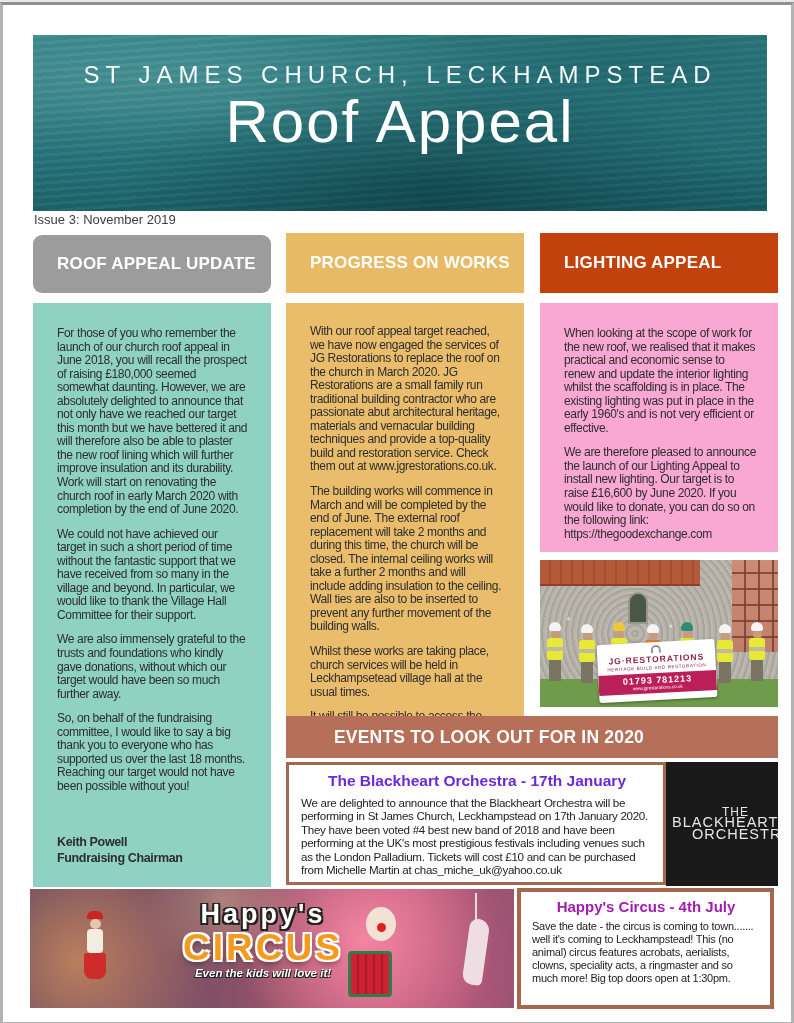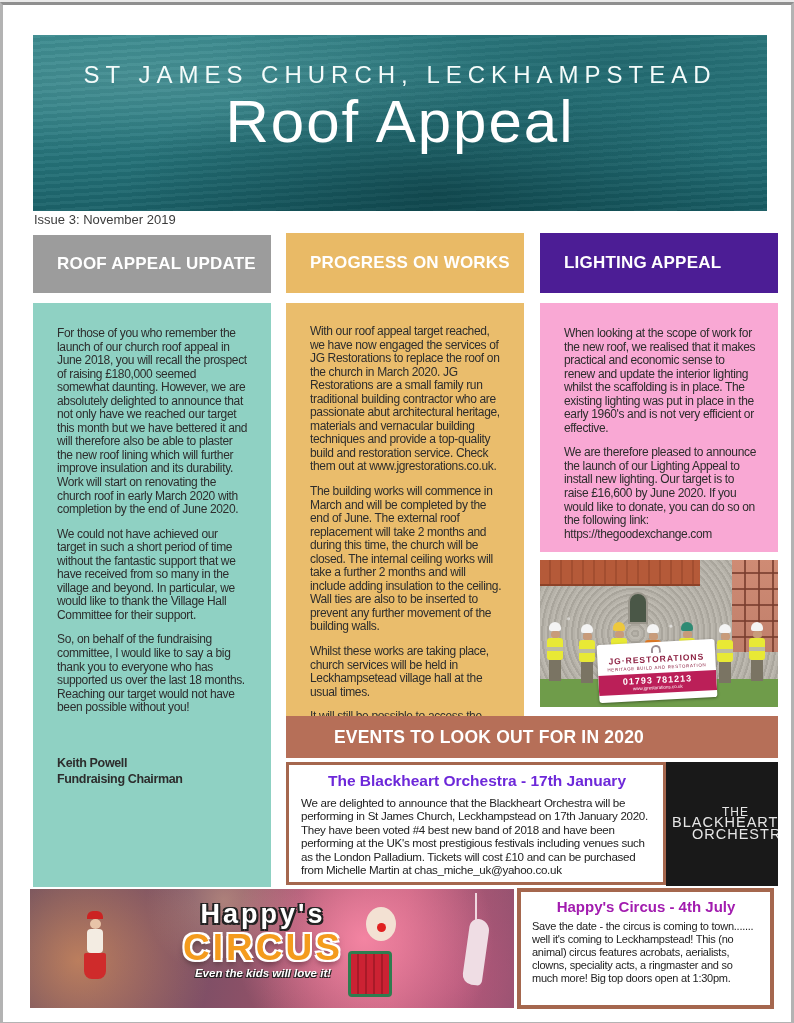--- a/index.html
+++ b/index.html
@@ -36,23 +36,23 @@
   .issue-line {
     position: absolute; left: 31px; top: 207px;
     font-size: 13px; color: #3c3c3c;
   }
   
   .col-header {
     position: absolute; height: 60px; width: 238px;
     color: #fff; font-weight: bold; font-size: 17px; letter-spacing: 0.2px;
     display: flex; align-items: center; padding-left: 24px;
   }
-  .hdr-roof { left: 30px; top: 230px; height: 58px; background: #9c9c9c; }
+  .hdr-roof { left: 30px; top: 230px; height: 58px; background: #9c9c9c; border-radius: 9px; }
   .hdr-progress { left: 283px; top: 228px; background: #e9ba66; }
-  .hdr-lighting { left: 537px; top: 228px; background: #4c1d95; }
+  .hdr-lighting { left: 537px; top: 228px; background: #c2410c; }
   .col-body {
     position: absolute; width: 238px; overflow: hidden;
     padding: 24px 22px 16px 24px;
     font-size: 12px; line-height: 1.13; letter-spacing: -0.35px; color: #2d2d2d;
   }
   .col-body p { margin-bottom: 11px; }
   .body-roof { left: 30px; top: 298px; height: 584px; background: #8fd1c3; }
   .body-progress { left: 283px; top: 298px; height: 414px; background: #eabd6c; padding-top: 22px; }
   .body-lighting { left: 537px; top: 298px; height: 249px; background: #f9a8d4; padding-top: 24px; }
   .signature { margin-top: 40px; font-weight: bold; font-size: 12.5px; line-height: 1.3; }
@@ -177,20 +177,21 @@
   </div>
   <div class="issue-line">Issue 3:  November 2019</div>
 
   <div class="col-header hdr-roof">ROOF APPEAL  UPDATE</div>
   <div class="col-header hdr-progress">PROGRESS ON WORKS</div>
   <div class="col-header hdr-lighting">LIGHTING APPEAL</div>
 
   <div class="col-body body-roof">
     <p>For those of you who remember the launch of our church roof appeal in June 2018, you will recall the prospect of raising £180,000 seemed somewhat daunting. However, we are absolutely delighted to announce that not only have we reached our target this month but we have bettered it and will therefore also be able to plaster the new roof lining which will further improve insulation and its durability. Work will start on renovating the church roof in early March 2020 with completion by the end of June 2020.</p>
     <p>We could not have achieved our target in such a short period of time without the fantastic support that we have received from so many in the village and beyond. In particular, we would like to thank the Village Hall Committee for their support.</p>
+    <p>We are also immensely grateful to the trusts and foundations who kindly gave donations, without which our target would have been so much further away.</p>
     <p>So, on behalf of the fundraising committee, I would like to say a big thank you to everyone who has supported us over the last 18 months. Reaching our target would not have been possible without you!</p>
     <div class="signature">
       <div>Keith Powell</div>
       <div>Fundraising  Chairman</div>
     </div>
   </div>
 
   <div class="col-body body-progress">
     <p>With our roof appeal target reached, we have now engaged the services of JG Restorations to replace the roof on the church in March 2020.  JG Restorations are a small family run traditional building contractor who are passionate abut architectural heritage, materials and vernacular building techniques and provide a top-quality build and restoration service.  Check them out at www.jgrestorations.co.uk.</p>
     <p>The building works will commence in March and will be completed by the end of June. The external roof replacement will take 2 months and during this time, the church will be closed.  The internal ceiling works will take a further 2 months and will include adding insulation to the ceiling. Wall ties are also to be inserted to prevent any further movement of the building walls.</p>

